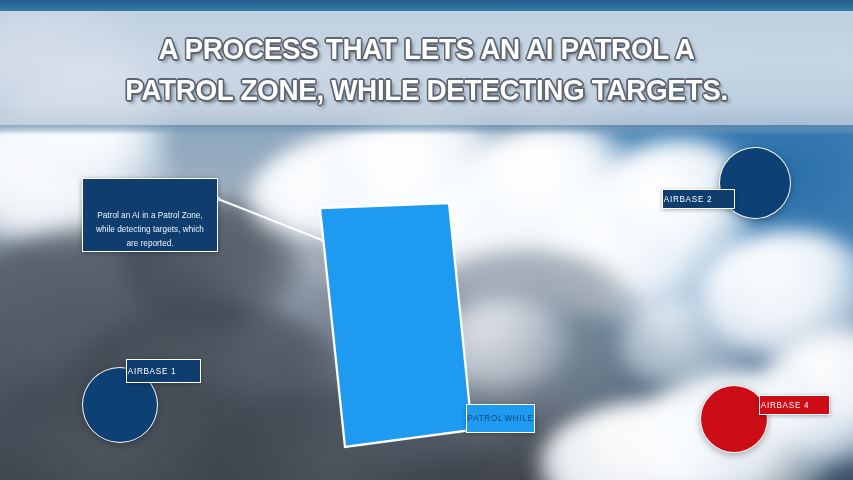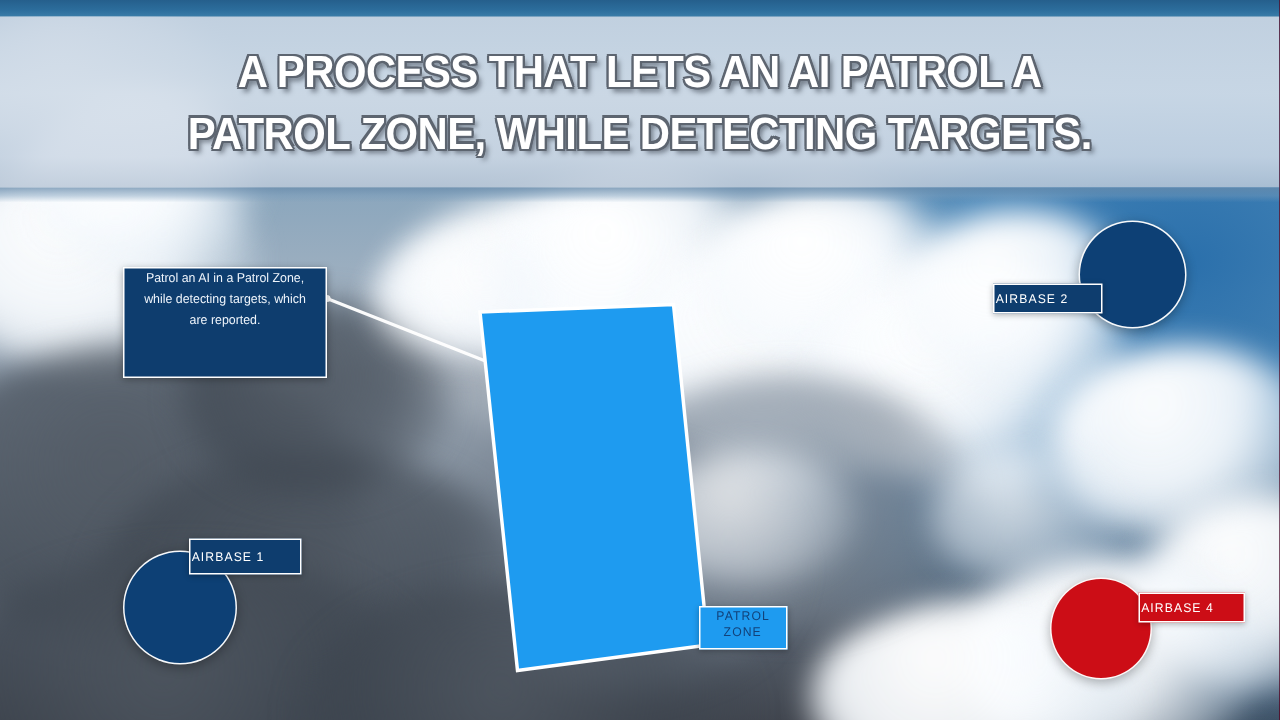--- a/index.html
+++ b/index.html
@@ -53,21 +53,21 @@
       -1.6px 0 0 #5d6570, 1.6px 0 0 #5d6570,
       3px 3px 4px rgba(40,48,58,.55);
   }
   .title-line{display:block;white-space:nowrap;}
 
   
   .callout{
     position:absolute;left:82px;top:178px;width:136px;height:74px;
     background:#0e3d6e;border:1.6px solid #ffffff;
     box-sizing:border-box;
-    display:flex;align-items:flex-start;justify-content:center;
+    display:flex;align-items:flex-end;justify-content:center;
     box-shadow:0 1px 5px rgba(0,0,0,.35);
   }
   .callout-text{
     color:#eef4fb;font-size:8.6px;line-height:1.62;text-align:center;
     padding:0 6px;transform:scaleX(.96);
   }
   .connector{position:absolute;left:0;top:0;width:853px;height:480px;pointer-events:none;}
 
   
   .zone-svg{position:absolute;left:0;top:0;width:853px;height:480px;}
@@ -167,18 +167,18 @@
   <div class="circle c-navy" style="left:719px;top:147px;width:72px;height:72px;"></div>
   <div class="lbl lbl-navy" style="left:662px;top:189px;width:73px;height:20px;">
     <span class="lbl-txt">AIRBASE 2</span>
   </div>
 
   <div class="circle c-red" style="left:700px;top:385px;width:68px;height:68px;"></div>
   <div class="lbl lbl-red" style="left:759px;top:395px;width:71px;height:20px;">
     <span class="lbl-txt">AIRBASE 4</span>
   </div>
 
-  <div class="lbl lbl-blue lbl-multiline" style="left:466px;top:404px;width:59px;height:29px;flex-direction:column;">
+  <div class="lbl lbl-blue lbl-multiline" style="left:466px;top:404px;width:69px;height:29px;flex-direction:row;">
     <span class="lbl-txt">PATROL</span>
-    <span class="lbl-txt">ZONE</span>
+    <span class="lbl-txt">WHILE</span>
   </div>
 
 </div>
 
 </body></html>

